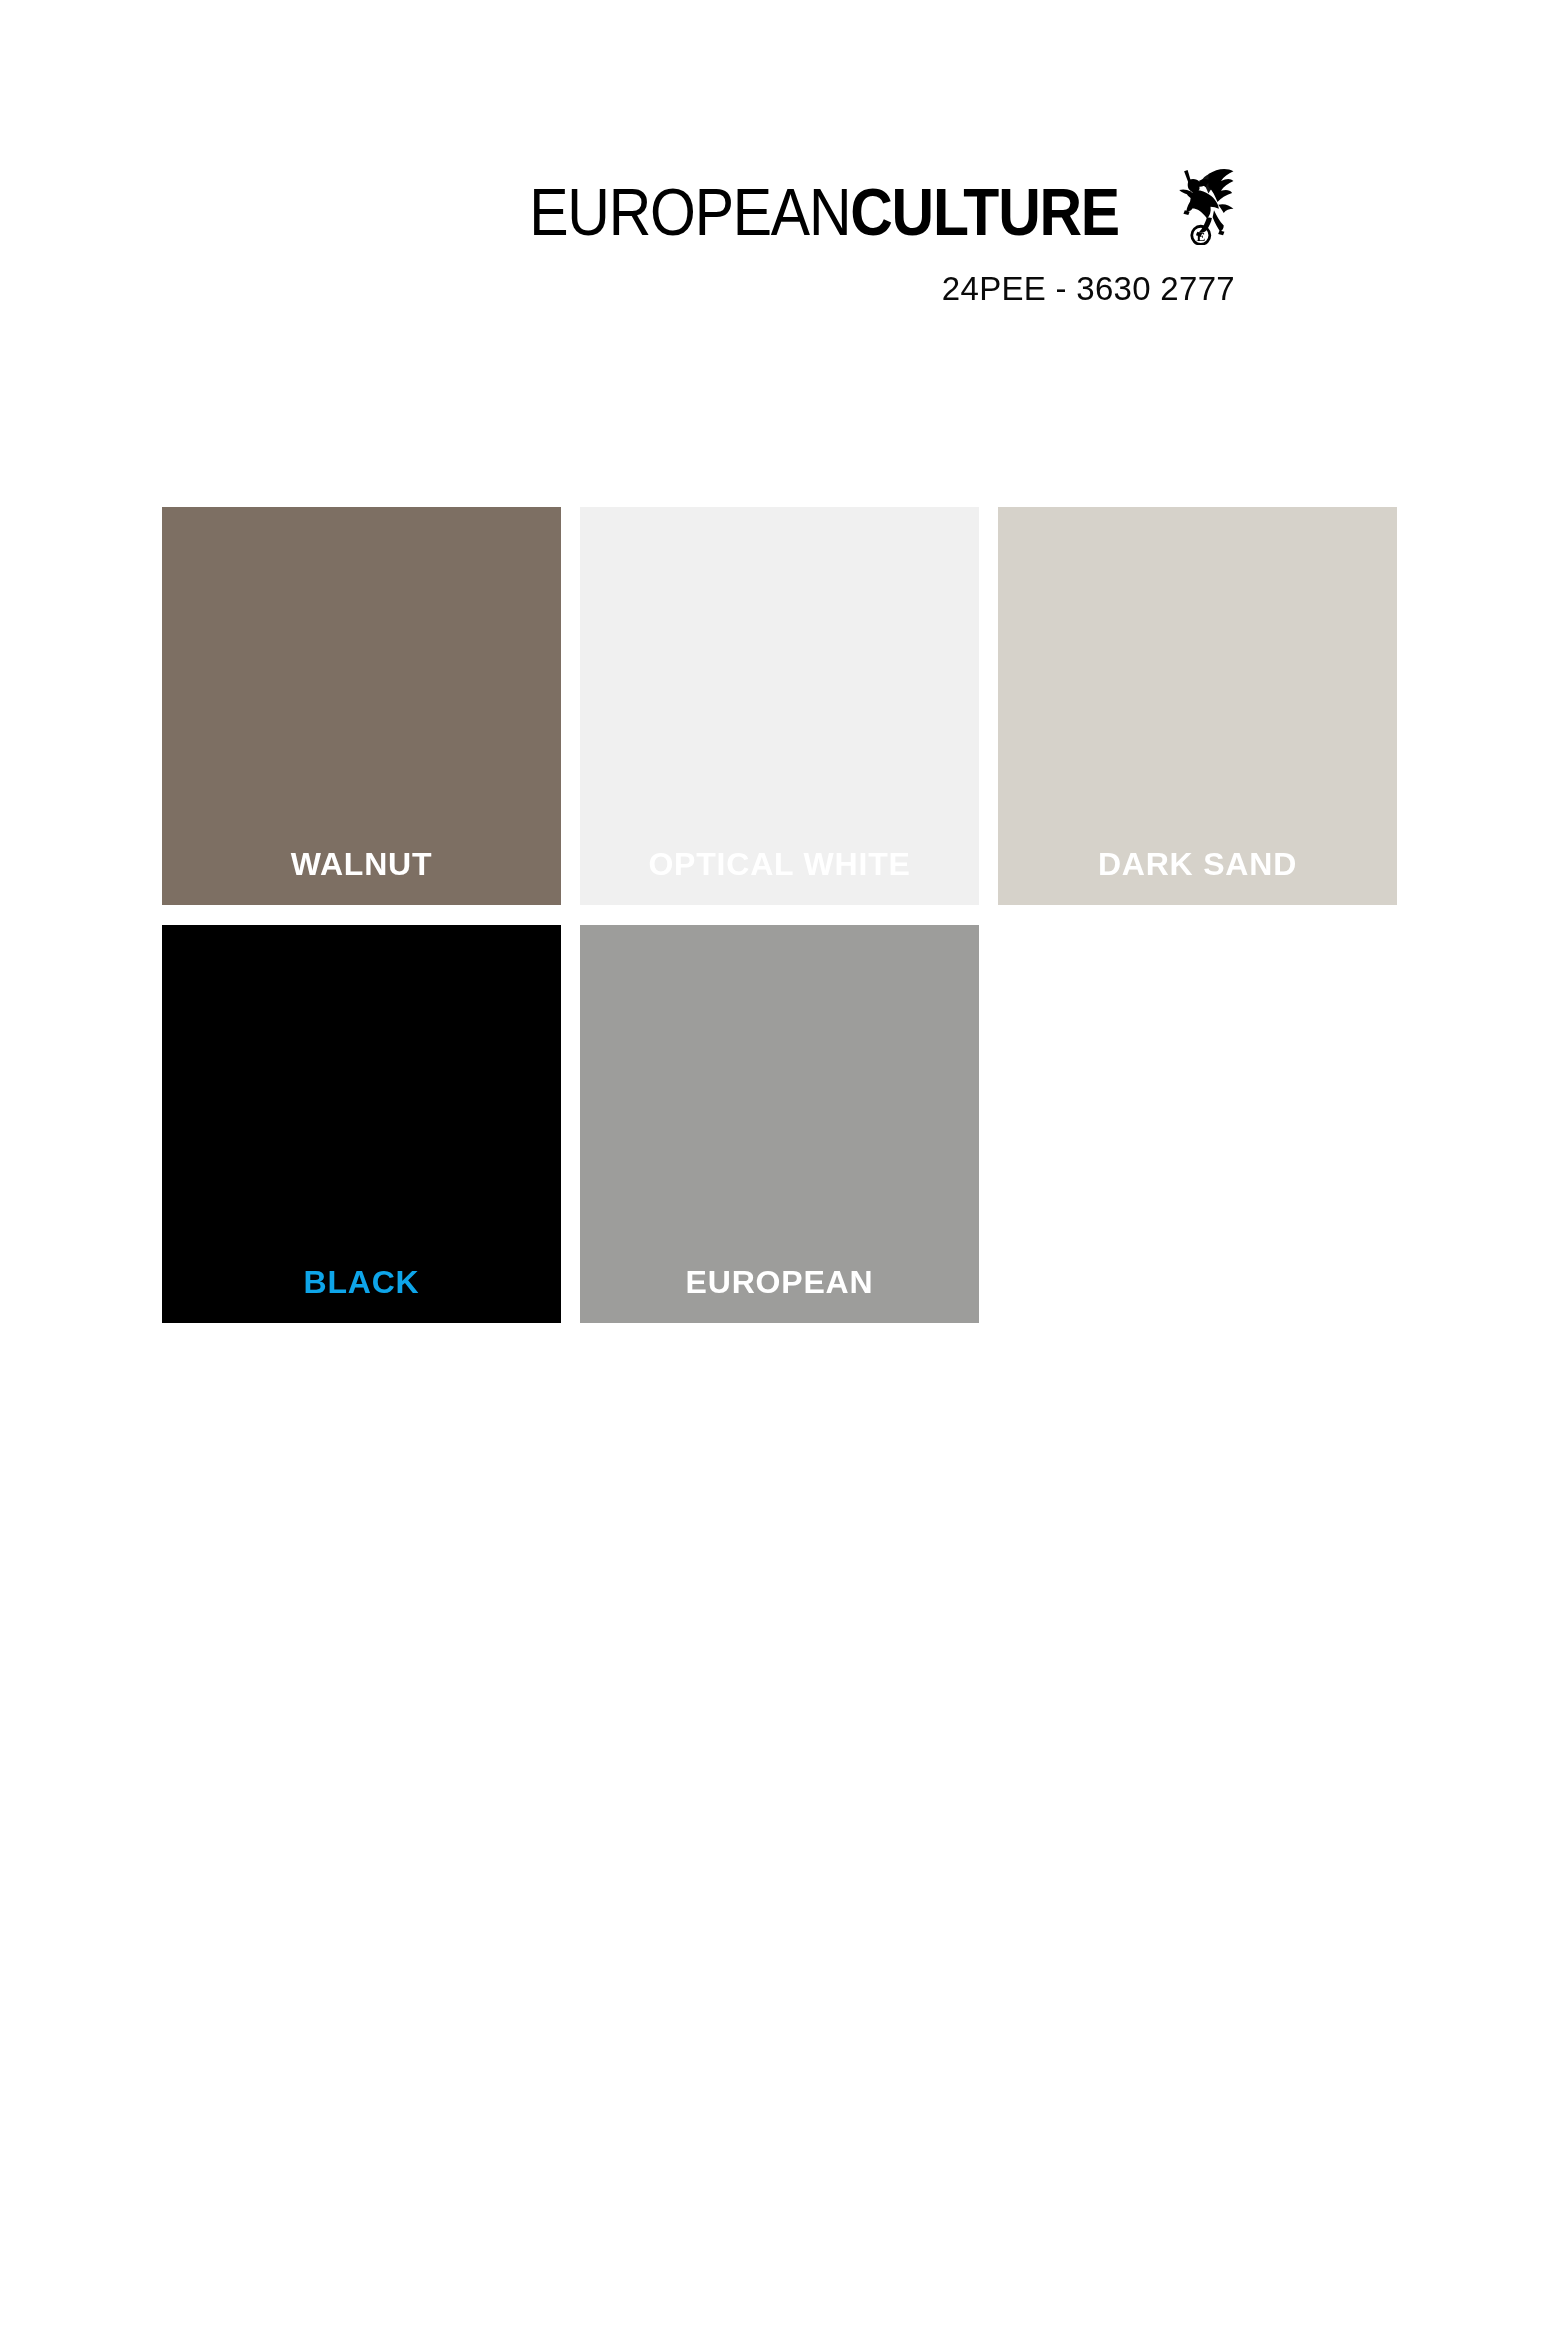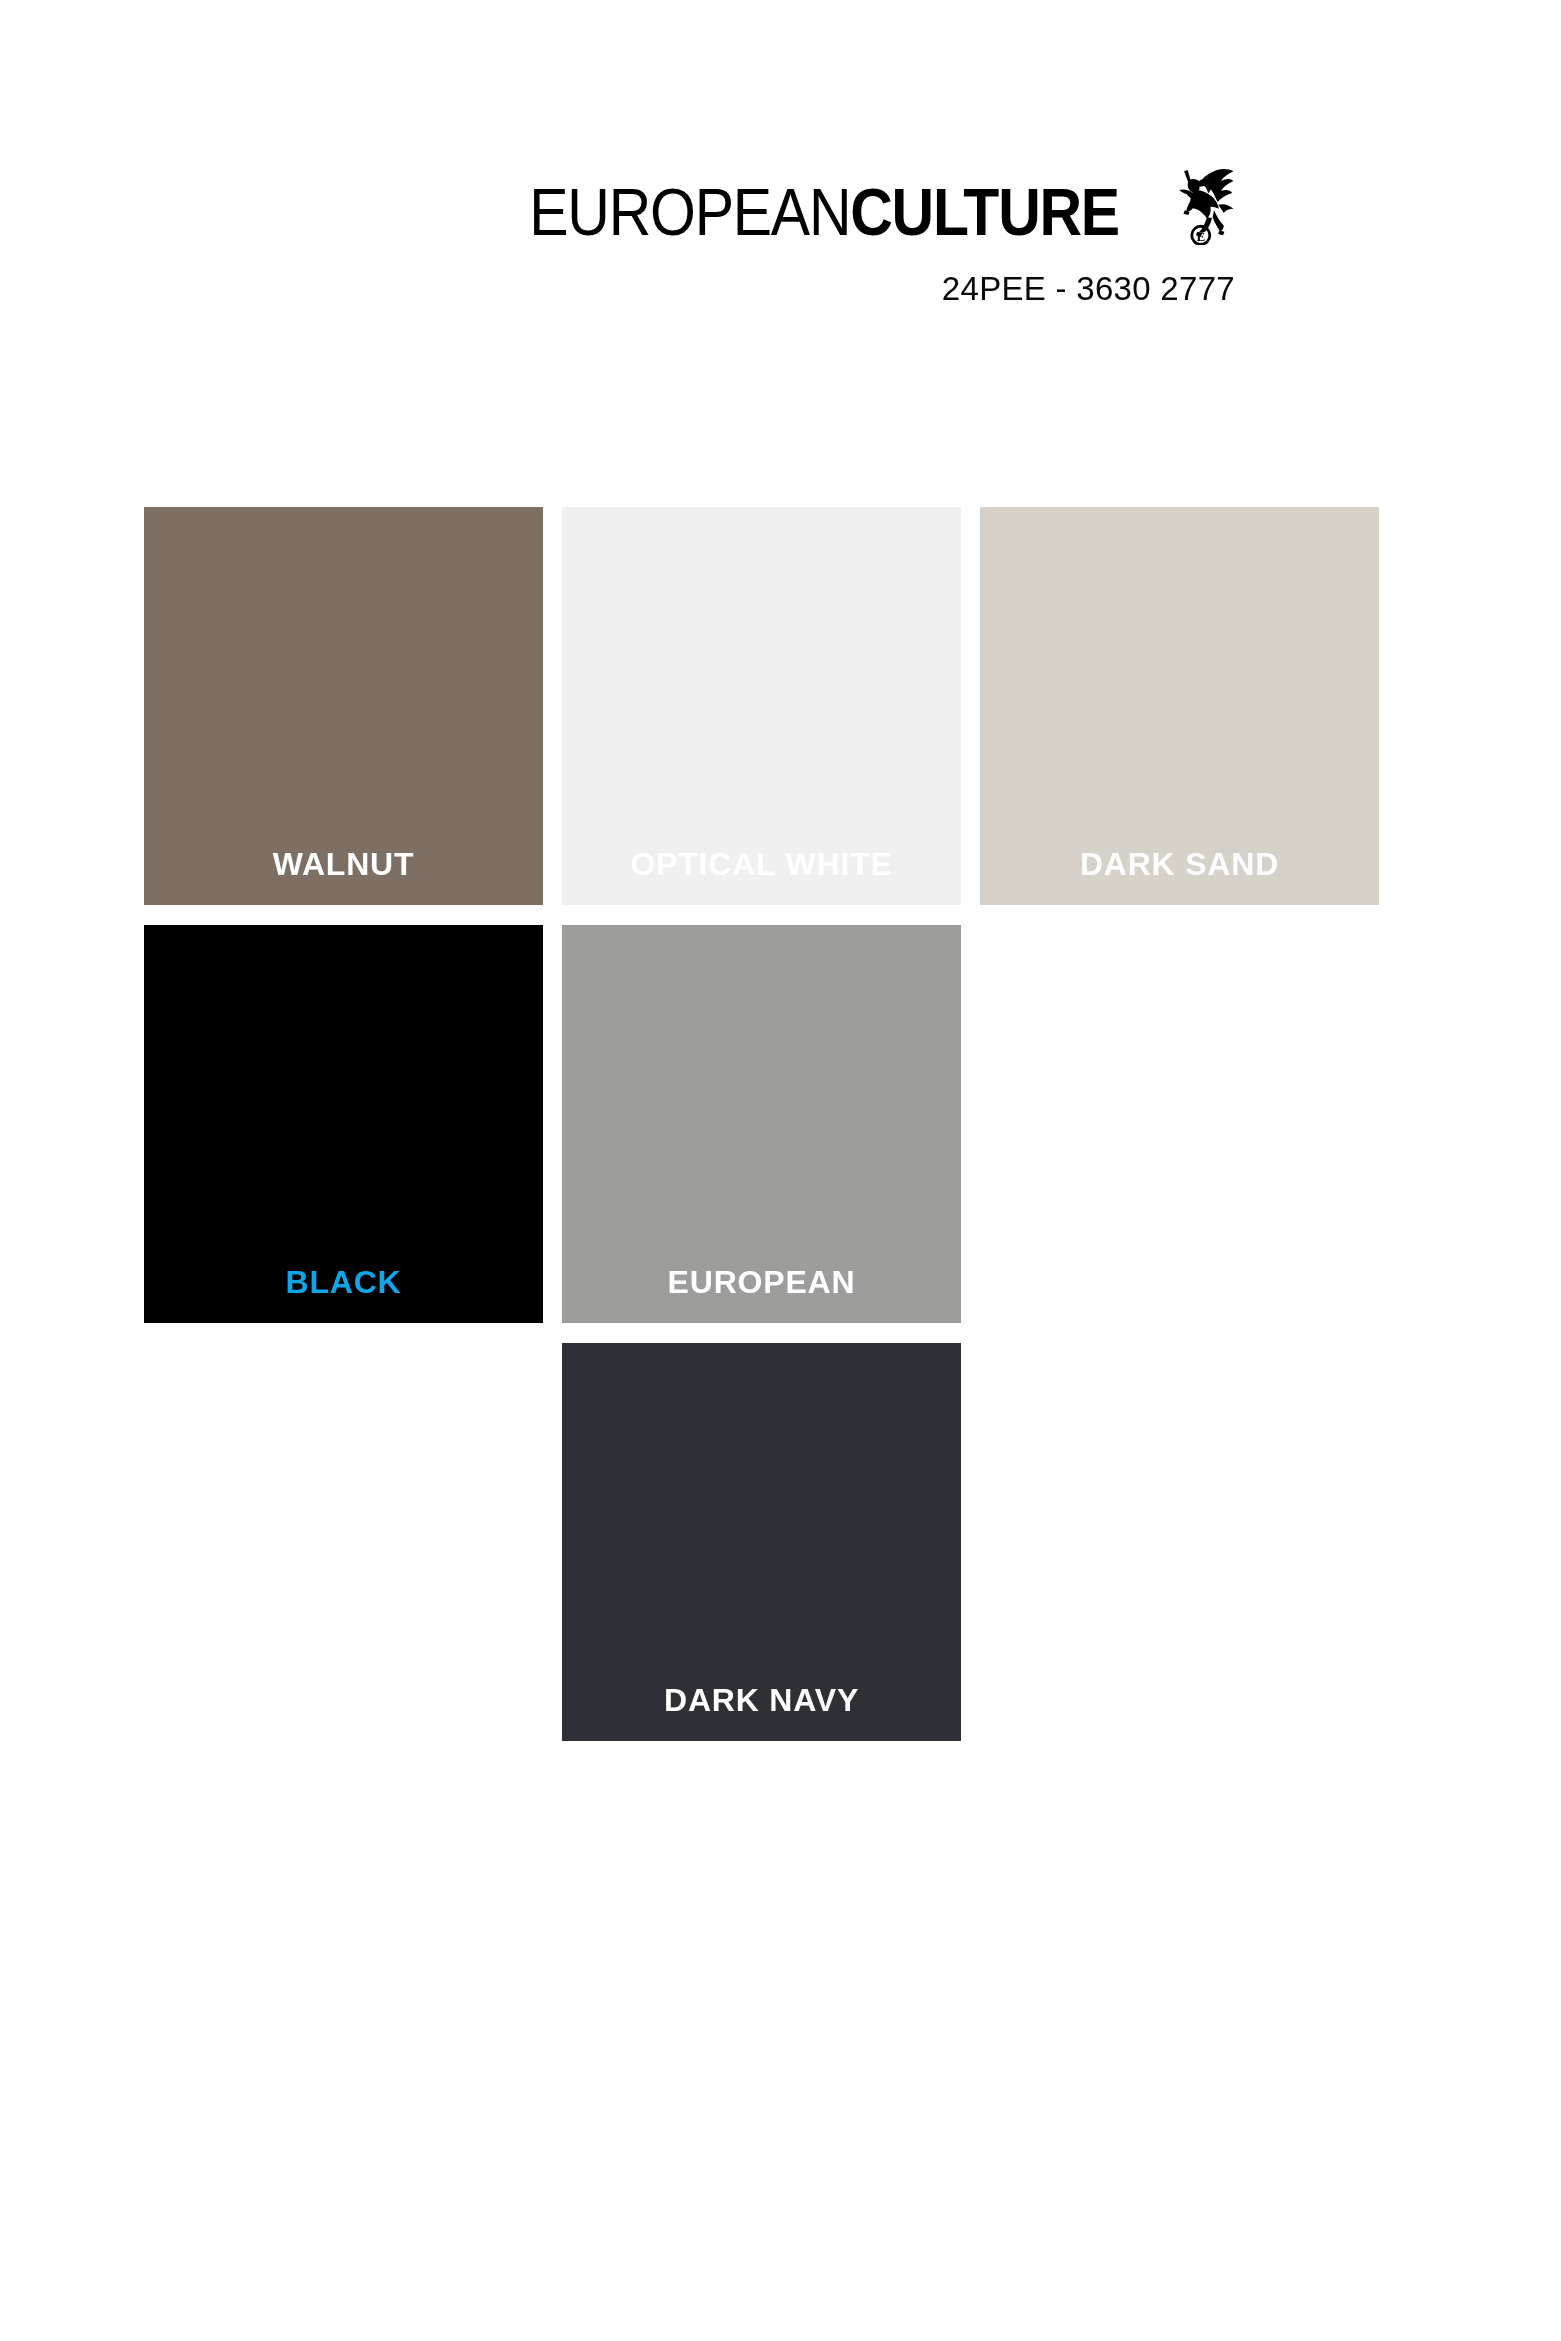--- a/index.html
+++ b/index.html
@@ -69,21 +69,21 @@
     margin-top: 25px;
     font-size: 33px;
     letter-spacing: 0.3px;
     color: #0a0a0a;
     font-weight: 400;
   }
 
   
   .swatch-grid {
     position: absolute;
-    left: 144px;
+    left: 162px;
     top: 507px;
     width: 1235px;
   }
   .swatch-row {
     display: flex;
     gap: 19px;
     margin-bottom: 20px;
   }
   .swatch {
     width: 399px;
@@ -194,23 +194,16 @@
 
     <div class="swatch-row">
       <div class="swatch" style="background: rgb(0, 0, 0);">
         <span class="swatch-name" style="color: #0ea5e9; text-align: center;">BLACK</span>
       </div>
       <div class="swatch" style="background: rgb(157, 157, 155);">
         <span class="swatch-name" style="color: rgb(255, 255, 255);">EUROPEAN</span>
       </div>
     </div>
 
-    <div class="swatch-row">
-      <div class="spacer-cell"></div>
-      <div class="swatch tall" style="background: rgb(46, 48, 54);">
-        <span class="swatch-name" style="color: rgb(255, 255, 255);">DARK NAVY</span>
-      </div>
-      <div class="spacer-cell"></div>
-    </div>
 
   </div>
 </div>
 
 
 </body></html>

